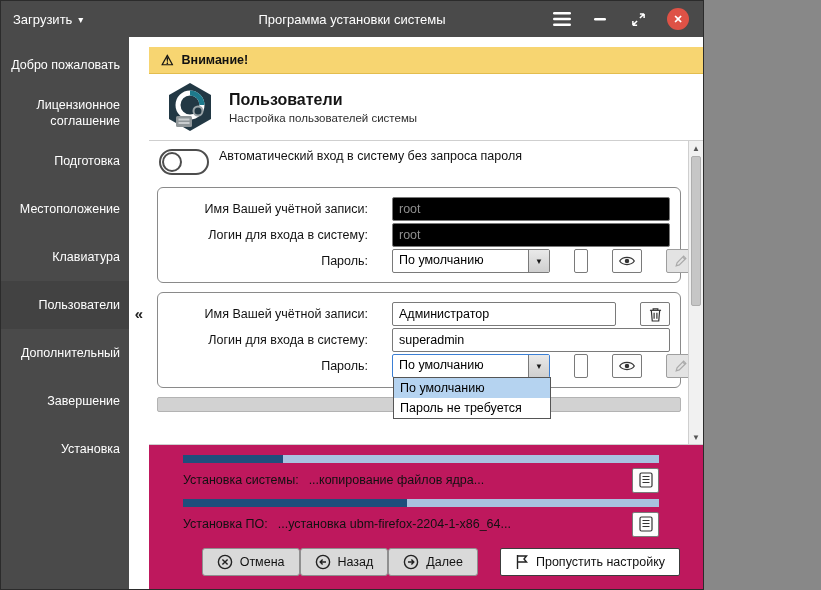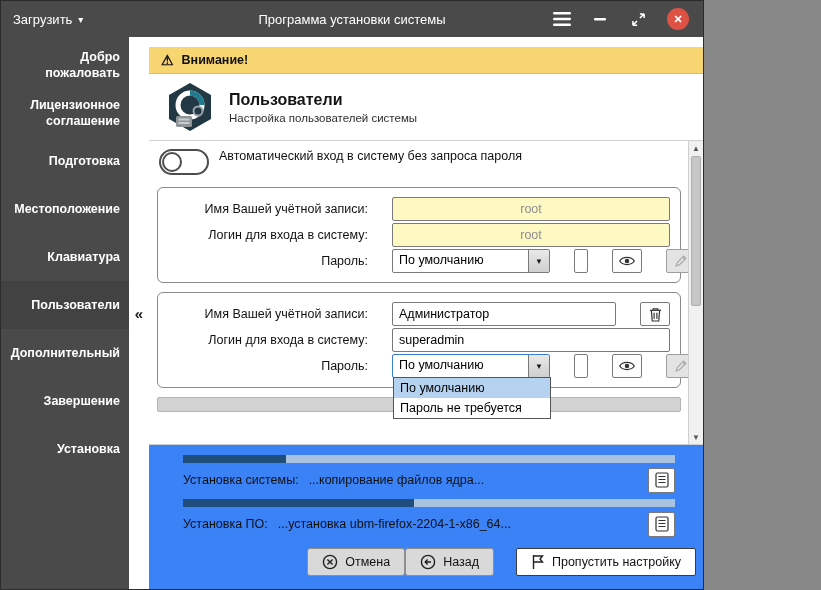--- a/index.html
+++ b/index.html
@@ -10,21 +10,21 @@
   .titlebar{position:absolute;top:0;left:0;right:0;height:36px;background:#4a4a4a;color:#fff;display:flex;align-items:center;}
   .menu-btn{margin-left:12px;font-size:13px;display:flex;align-items:center;gap:6px;cursor:default;}
   .menu-caret{font-size:10px;}
   .tb-title{position:absolute;left:50%;transform:translateX(-50%);font-size:13px;white-space:nowrap;}
   .tb-controls{margin-left:auto;display:flex;align-items:center;gap:20px;margin-right:14px;}
   .tb-ico{width:18px;height:18px;display:flex;align-items:center;justify-content:center;color:#fff;}
   .close-btn{width:22px;height:22px;border-radius:50%;background:#de5246;display:flex;align-items:center;justify-content:center;font-size:11px;font-weight:bold;color:#fff;}
 
   
   .sidebar{position:absolute;top:36px;left:0;width:128px;bottom:0;background:#4a4a4a;color:#fff;padding-top:4px;box-sizing:border-box;}
-  .side-item{min-height:48px;display:flex;align-items:center;justify-content:flex-end;text-align:right;padding:2px 9px;font-size:12.5px;font-weight:bold;line-height:1.3;box-sizing:border-box;}
+  .side-item{min-height:48px;display:flex;align-items:center;justify-content:flex-end;text-align:right;padding:2px 9px;font-size:12.5px;font-weight:normal;line-height:1.3;box-sizing:border-box;}
   .side-item.active{background:#424242;}
   .collapse-strip{position:absolute;top:36px;left:128px;width:20px;bottom:0;background:#fff;display:flex;align-items:center;justify-content:center;}
   .collapse-btn{font-size:15px;color:#222;font-weight:bold;cursor:default;}
 
   
   .main{position:absolute;top:36px;left:148px;right:0;bottom:0;background:#fff;}
   .warning-banner{margin-top:10px;height:26px;background:#f7d571;border-bottom:1px solid #e3bd4e;display:flex;align-items:center;gap:8px;padding-left:12px;font-size:12.5px;font-weight:bold;color:#111;}
   .warn-glyph{font-size:14px;line-height:1;}
   .page-header{height:67px;display:flex;align-items:center;gap:12px;padding:0 14px;border-bottom:1px solid #cfcfcf;box-sizing:border-box;}
   .page-title{font-size:16px;font-weight:bold;color:#141414;}
@@ -40,35 +40,35 @@
 
   .toggle-row{display:flex;align-items:flex-start;gap:10px;padding:4px 2px 8px 2px;}
   .toggle{width:46px;height:22px;border:2px solid #4d4d4d;border-radius:13px;background:#fff;position:relative;flex:none;}
   .toggle-knob{position:absolute;left:1px;top:1px;width:16px;height:16px;border:2px solid #4d4d4d;border-radius:50%;background:#fff;}
   .toggle-label{font-size:12.5px;color:#111;}
 
   .group{border:1px solid #8a8a8a;border-radius:6px;padding:7px 10px;margin:4px 0 9px 0;}
   .form-row{display:flex;align-items:center;margin:2px 0;gap:24px;position:relative;}
   .form-label{width:200px;text-align:right;font-size:12.5px;color:#111;flex:none;}
   .txt{height:22px;border:1px solid #7a7a7a;border-radius:2px;font-size:12.5px;padding:0 6px;flex:1;min-width:0;font-family:"Liberation Sans",sans-serif;box-sizing:content-box;}
-  .txt.ro{background:#fef9c3;color:#8f8f8f;text-align:center;}
+  .txt.ro{background:#000000;color:#8f8f8f;}
   .txt.graytext{color:#9a9a9a;}
   .combo{width:158px;flex:none;height:24px;border:1px solid #7a7a7a;border-radius:2px;display:flex;align-items:stretch;background:#fff;box-sizing:border-box;position:relative;}
   .combo.open{border-color:#3b7fd4;}
   .combo-text{flex:1;font-size:12.5px;padding:3px 6px;white-space:nowrap;overflow:hidden;}
   .combo-arrow{width:20px;background:linear-gradient(#e9e9e9,#cfcfcf);border-left:1px solid #7a7a7a;display:flex;align-items:center;justify-content:center;font-size:8px;color:#1a1a1a;flex:none;}
   .icon-btn{width:30px;height:24px;border:1px solid #7a7a7a;border-radius:2px;background:#fdfdfd;display:flex;align-items:center;justify-content:center;flex:none;color:#333;box-sizing:border-box;}
   .icon-btn.disabled{background:#e3e3e3;border-color:#9e9e9e;color:#aaa;}
   .dropdown-menu{position:absolute;top:100%;left:0;width:156px;background:#fff;border:1px solid #555;z-index:60;font-size:12.5px;}
   .menu-item{padding:2px 6px;line-height:16px;white-space:nowrap;}
   .menu-item.selected{background:#b5d3f0;}
   .add-bar{height:13px;background:#d2d2d2;border:1px solid #b3b3b3;border-radius:2px;margin:0 0 4px 0;}
 
   
-  .bottom-panel{position:absolute;left:0;right:0;bottom:0;height:145px;background:#3b82f6;border-top:1px solid #cfcfcf;box-sizing:border-box;padding:10px 28px 8px 34px;}
+  .bottom-panel{position:absolute;left:0;right:0;bottom:0;height:145px;background:#be185d;border-top:1px solid #cfcfcf;box-sizing:border-box;padding:10px 44px 8px 34px;}
   .p-bar{height:8px;background:#a9c2e0;overflow:hidden;}
   .p-fill{height:100%;background:#1f4e7c;}
   .p-row{display:flex;align-items:center;margin-top:4px;margin-bottom:6px;font-size:12.5px;color:#111;height:26px;gap:10px;}
   .log-btn{margin-left:auto;width:27px;height:25px;border:1px solid #7a7a7a;border-radius:2px;background:#fdfdfd;display:flex;align-items:center;justify-content:center;color:#333;box-sizing:border-box;}
   .btn-row{display:flex;justify-content:flex-end;align-items:center;margin-top:11px;margin-right:-21px;}
   .btn{height:28px;padding:0 14px;background:#d9d9d9;border:1px solid #8f8f8f;border-radius:3px;font-size:12.5px;color:#111;display:flex;align-items:center;gap:7px;font-family:"Liberation Sans",sans-serif;box-sizing:border-box;}
   .btn.skip{background:#fff;border:1px solid #3c3c3c;border-radius:2px;margin-left:22px;}
   svg{display:block;}
 </style>
 </head>
@@ -284,20 +284,27 @@
             </svg>
           <span>Отмена</span>
         </button>
         <button class="btn">
           <svg width="16" height="16" viewBox="0 0 16 16" fill="none" stroke="#222" stroke-width="1.4">
               <circle cx="8" cy="8" r="6.6"></circle>
               <path d="M11 8 H5.3 M7.6 5.6 L5.2 8 L7.6 10.4"></path>
             </svg>
           <span>Назад</span>
         </button>
+        <button class="btn">
+          <svg width="16" height="16" viewBox="0 0 16 16" fill="none" stroke="#222" stroke-width="1.4">
+              <circle cx="8" cy="8" r="6.6"></circle>
+              <path d="M5 8 H10.7 M8.4 5.6 L10.8 8 L8.4 10.4"></path>
+            </svg>
+          <span>Далее</span>
+        </button>
         <button class="btn skip">
           <svg width="14" height="16" viewBox="0 0 14 16" fill="none" stroke="#222" stroke-width="1.4">
               <path d="M2.5 1 V15"></path>
               <path d="M2.5 2 H11.5 L9 5 L11.5 8 H2.5"></path>
             </svg>
           <span>Пропустить настройку</span>
         </button>
       </div>
 
     </div>

